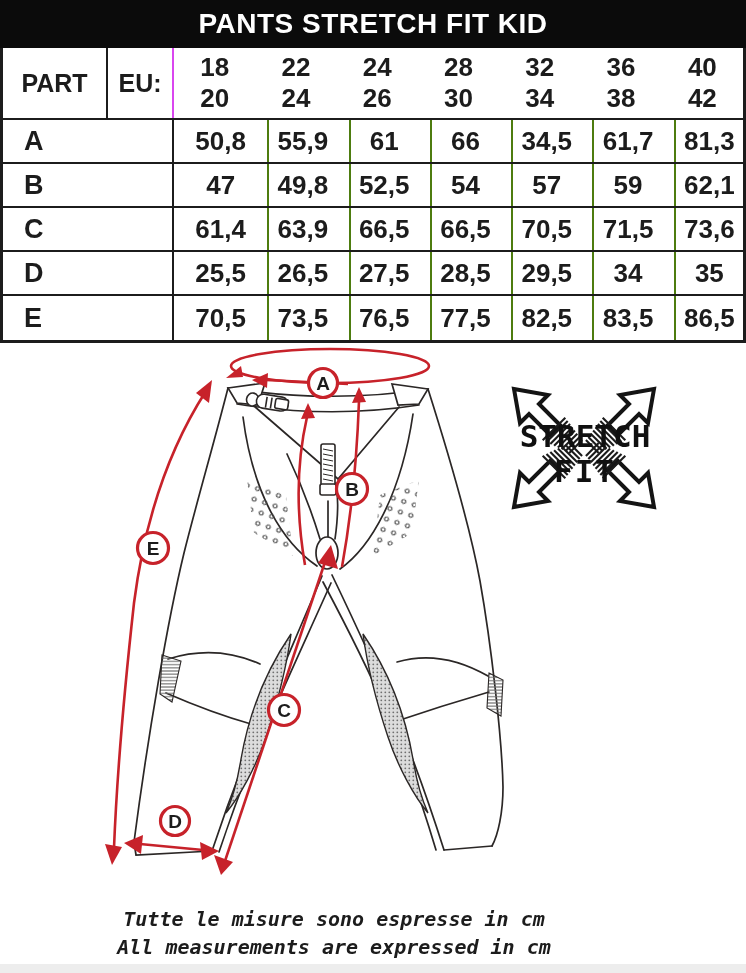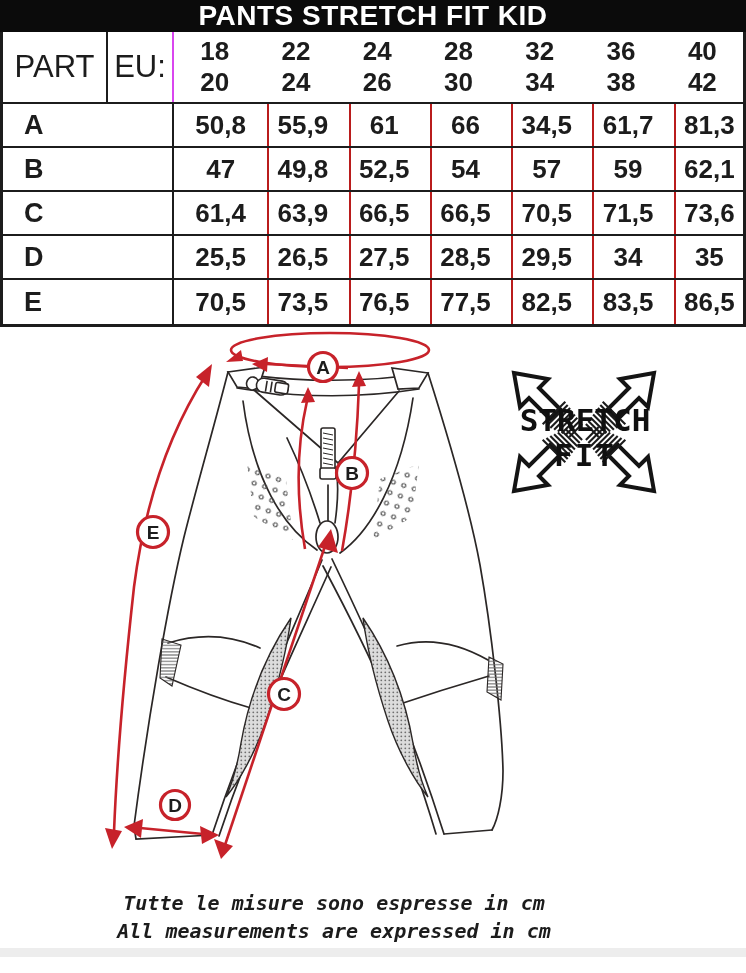--- a/index.html
+++ b/index.html
@@ -1,31 +1,31 @@
 <!DOCTYPE html>
 <html><head>
 <meta charset="utf-8">
 <style>
   html,body{margin:0;padding:0;background:#fff;}
   .sheet{width:746px;height:973px;background:#fff;font-family:"Liberation Sans",sans-serif;color:#1c1c1c;overflow:hidden;}
-  .titlebar{height:32px;background:#0b0b0b;color:#fff;display:flex;align-items:center;justify-content:center;
+  .titlebar{height:48px;background:#0b0b0b;color:#fff;display:flex;align-items:center;justify-content:center;
             font-weight:bold;font-size:28px;letter-spacing:.5px;}
   .sizetable{border:3px solid #1c1c1c;border-top:none;box-sizing:border-box;}
   .thead{display:grid;grid-template-columns:105px 66px repeat(7,1fr);height:72px;border-bottom:2px solid #1c1c1c;box-sizing:border-box;}
-  .thead .hcell{display:flex;align-items:center;justify-content:center;font-weight:normal;font-size:31px;}
+  .thead .hcell{display:flex;align-items:center;justify-content:center;font-weight:bold;font-size:25px;}
   .part-h{border-right:2px solid #1c1c1c;}
   .eu-h{border-right:2px solid #d946ef;font-size:24px;}
   .sizes{grid-column:3/-1;display:grid;grid-template-columns:repeat(7,1fr);}
   .size{display:flex;flex-direction:column;align-items:center;justify-content:center;
         font-weight:bold;font-size:26px;line-height:31px;}
   .drow{display:grid;grid-template-columns:171px repeat(7,1fr);height:44px;border-bottom:2px solid #1c1c1c;box-sizing:border-box;}
   .drow:last-child{border-bottom:none;}
   .drow .label{display:flex;align-items:center;padding-left:21px;font-weight:bold;font-size:27px;border-right:2px solid #1c1c1c;box-sizing:border-box;}
   .drow .val{display:flex;align-items:center;justify-content:center;font-weight:bold;font-size:26px;box-sizing:border-box;margin-left:12px;}
-  .drow .val + .val{border-left:2px solid #b91c1c;}
+  .drow .val + .val{border-left:2px solid #4d7c0f;}
   svg text{user-select:none;}
   .circ-letter{font-family:"Liberation Sans",sans-serif;font-weight:bold;font-size:19px;fill:#1c1c1c;}
   .logo-text{font-family:"DejaVu Sans Mono",monospace;font-weight:bold;fill:#101010;}
   .note-text{font-family:"DejaVu Sans Mono",monospace;font-weight:bold;font-style:italic;font-size:20px;fill:#1c1c1c;}
 </style>
 </head>
 <body>
 
 <div class="sheet">
 

